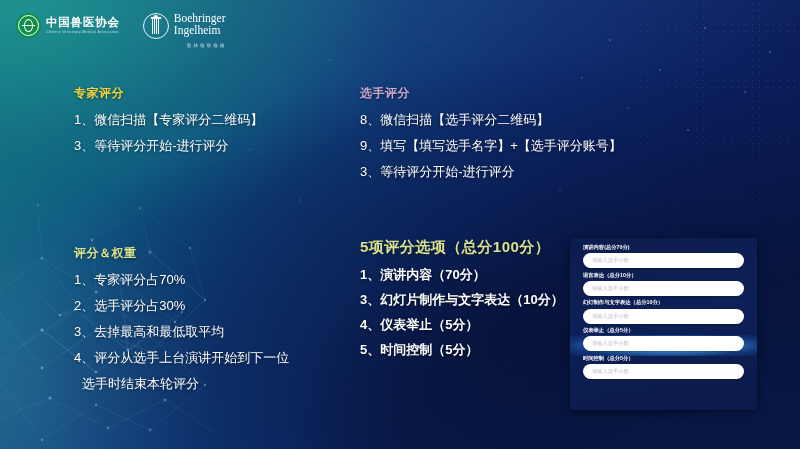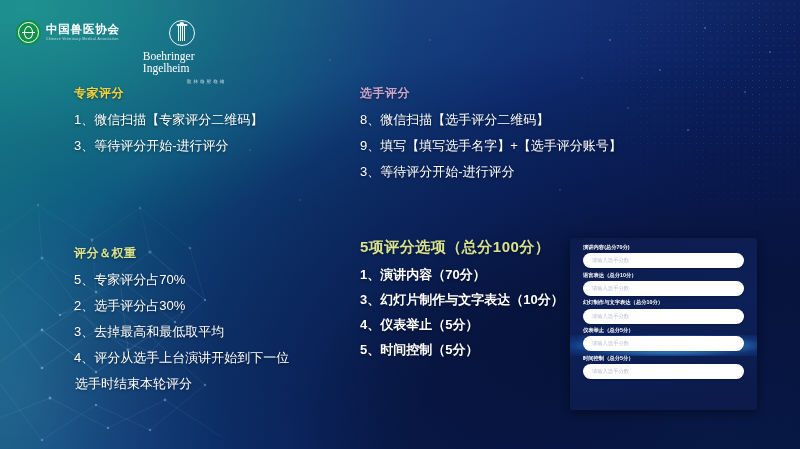--- a/index.html
+++ b/index.html
@@ -41,21 +41,21 @@
   .bg-swoosh {
     background: linear-gradient(100deg, rgba(255,255,255,0.10) 0%, rgba(255,255,255,0.02) 42%, rgba(0,0,0,0) 70%);
     -webkit-mask-image: radial-gradient(ellipse 300px 300px at 2% 88%, #000 0%, rgba(0,0,0,0.4) 50%, rgba(0,0,0,0) 78%);
             mask-image: radial-gradient(ellipse 300px 300px at 2% 88%, #000 0%, rgba(0,0,0,0.4) 50%, rgba(0,0,0,0) 78%);
   }
 
   
   .logo-bar {
     position: absolute;
     left: 16px;
-    top: 20px;
+    top: 13px;
     display: flex;
     align-items: flex-start;
     gap: 11px;
   }
   .logo-cvma { display: flex; align-items: center; gap: 5px; }
   .cvma-mark {
     width: 25px; height: 25px; border-radius: 50%;
     background: #0f8f48;
     display: flex; align-items: center; justify-content: center;
     flex: 0 0 auto;
@@ -86,21 +86,21 @@
   }
   .cvma-en {
     font-size: 3.4px; color: rgba(255,255,255,0.72); letter-spacing: 0.35px;
     margin-top: 2.5px; white-space: nowrap; transform: scaleY(1.05);
   }
   .logo-divider {
     width: 1px; height: 26px; background: rgba(255,255,255,0.0);
     align-self: center;
   }
   .logo-bi { display: flex; flex-direction: column; align-items: flex-start; }
-  .bi-row { display: flex; align-items: flex-end; gap: 5px; flex-direction: column; }
+  .bi-row { display: flex; align-items: flex-start; gap: 5px; }
   .bi-mark {
     width: 24px; height: 24px; border-radius: 50%;
     border: 1.1px solid rgba(255,255,255,0.92);
     position: relative; flex: 0 0 auto; overflow: hidden;
   }
   .bi-mark .col {
     position: absolute; left: 50%; top: 5px;
     transform: translateX(-50%);
     width: 8px; height: 15px;
     background:
@@ -151,21 +151,21 @@
   .col-list { margin: 0; padding: 0; list-style: none; }
   .col-list li {
     color: #ffffff;
     font-size: 13px;
     line-height: 1.0;
     margin-bottom: 13px;
     white-space: nowrap;
     text-shadow: 0 1px 3px rgba(0,0,0,0.5);
     font-weight: 500;
   }
-  .col-list li.cont { margin-left: 1px; }
+  .col-list li.cont { margin-left: 8px; }
 
   #col-expert   { left: 74px;  top: 85px;  }
   #col-player   { left: 360px; top: 85px;  }
   #col-weight   { left: 74px;  top: 245px; }
   #col-items    { left: 360px; top: 238px; }
 
   #col-items .col-heading { font-size: 15px; }
   #col-items .col-list li { margin-bottom: 12px; font-weight: bold; }
   #col-weight .col-list li { margin-bottom: 13px; }
 
@@ -348,21 +348,21 @@
     <ul class="col-list">
       <li>8、微信扫描【选手评分二维码】</li>
       <li>9、填写【填写选手名字】+【选手评分账号】</li>
       <li>3、等待评分开始-进行评分</li>
     </ul>
   </div>
 
   <div class="col" id="col-weight">
     <div class="col-heading h-lime">评分＆权重</div>
     <ul class="col-list">
-      <li>5、专家评分占70%</li>
+      <li>1、专家评分占70%</li>
       <li>2、选手评分占30%</li>
       <li>3、去掉最高和最低取平均</li>
       <li>4、评分从选手上台演讲开始到下一位</li>
       <li class="cont">选手时结束本轮评分</li>
     </ul>
   </div>
 
   <div class="col" id="col-items">
     <div class="col-heading h-lime2">5项评分选项（总分100分）</div>
     <ul class="col-list">

